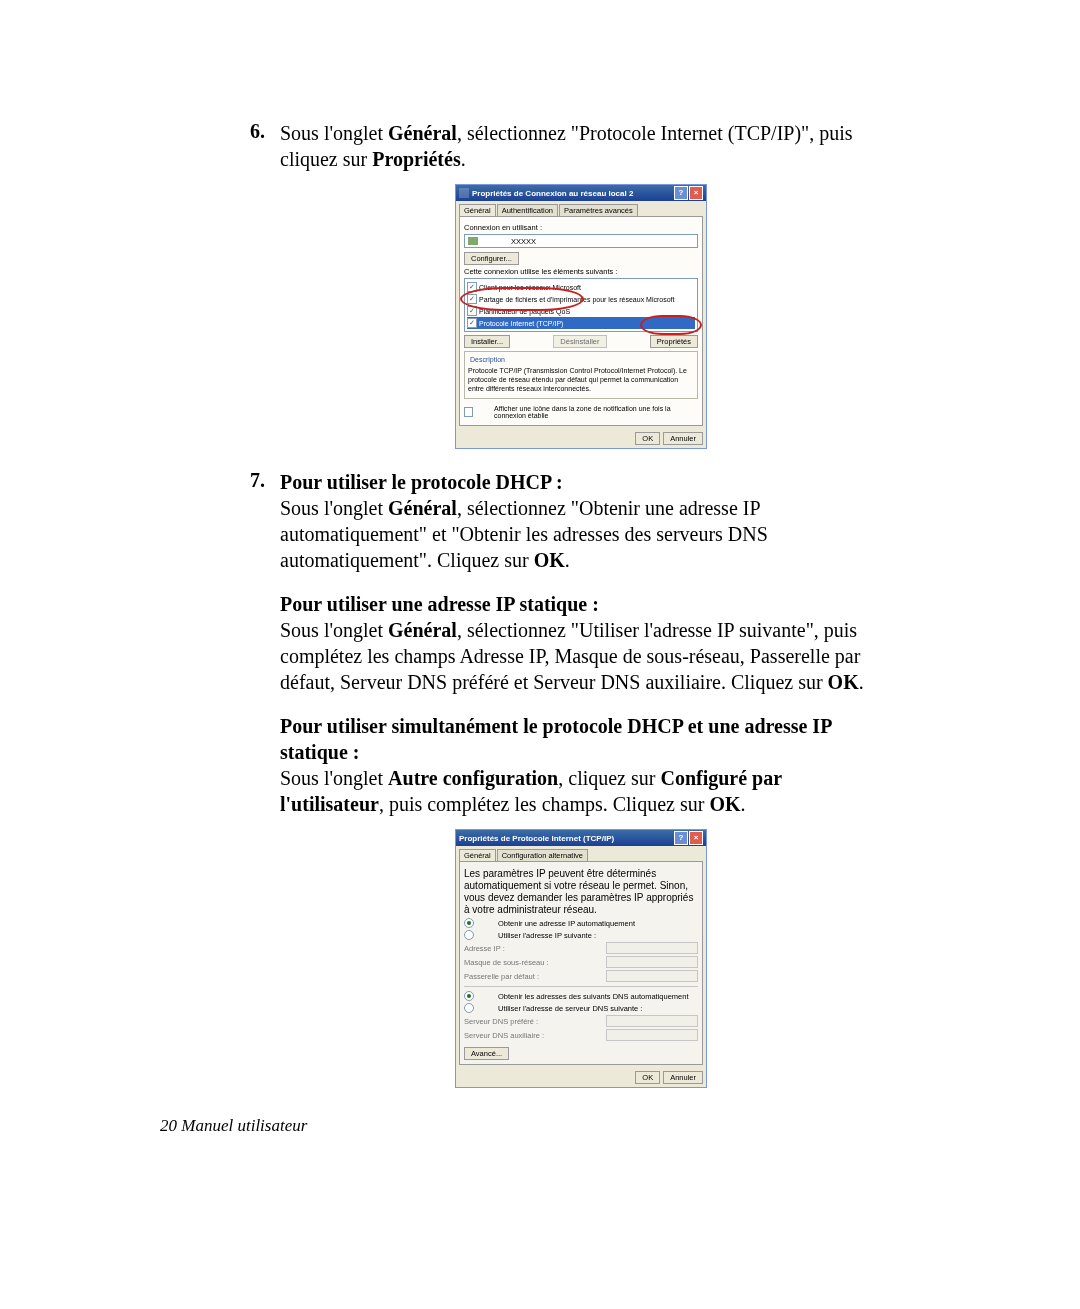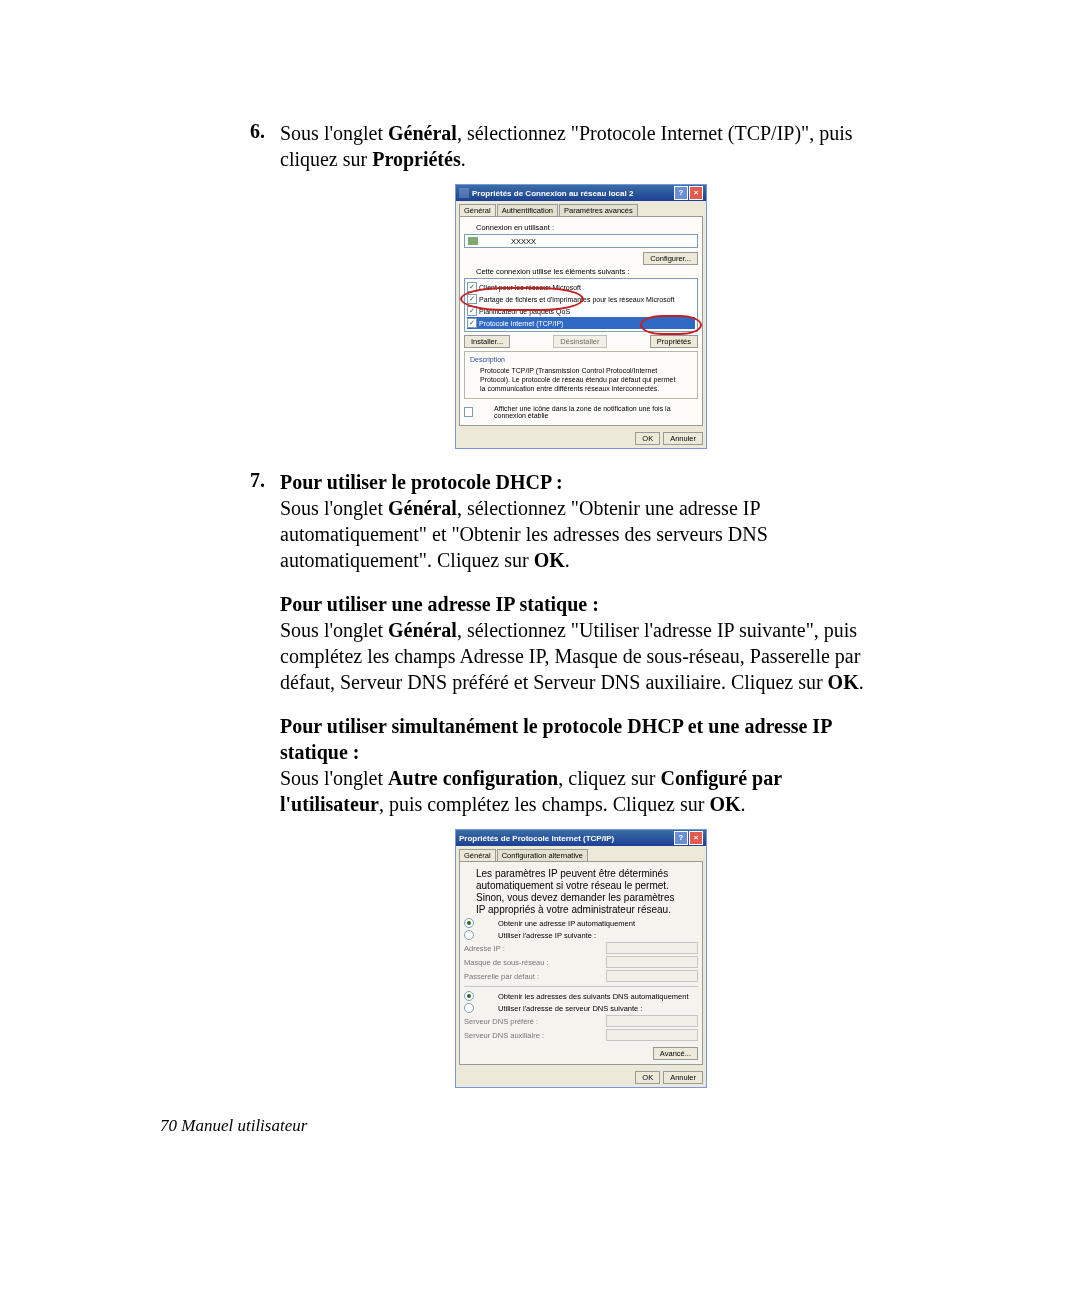--- a/index.html
+++ b/index.html
@@ -52,24 +52,24 @@
   }
   .titlebar .t-icon{width:10px;height:10px;margin-right:3px;background:#fff3;}
   .titlebar .spacer{flex:1;}
   .titlebar .wbtn{width:12px;height:12px;margin-left:1px;border:1px solid #fff;display:flex;align-items:center;justify-content:center;font-size:8px;line-height:1;}
   .wbtn.help{background:#6b8fd4;color:#fff;}
   .wbtn.close{background:#e15b4e;color:#fff;}
   .tabs{display:flex;padding:3px 3px 0 3px;background:#ece9d8;}
   .tab{border:1px solid #999;border-bottom:none;background:#ece9d8;padding:1px 4px;margin-right:1px;font-size:7.5px;}
   .tab.inactive{background:#e3e0cf;}
   .panel{border:1px solid #999;margin:0 3px 3px 3px;background:#fdfcf9;padding:4px;}
-  .lbl{font-size:7.5px;margin:2px 12px;}
+  .lbl{font-size:7.5px;margin:2px 0;}
   .field{border:1px solid #7f9db9;background:#fff;height:12px;display:flex;align-items:center;padding:0 3px;font-size:7.5px;margin-bottom:3px;gap:30px;}
   .btn{border:1px solid #999;background:#ece9d8;padding:1px 6px;font-size:7.5px;display:inline-block;}
-  .btnrow-r{text-align:right;margin-top:4px;}
+  .btnrow-r{text-align:left;margin-top:4px;}
   .list{border:1px solid #7f9db9;background:#fff;padding:2px;margin-bottom:3px;}
   .li{display:flex;align-items:center;gap:2px;font-size:7px;padding:1px 0;}
   .cb{width:8px;height:8px;border:1px solid #7f9db9;background:#fff;display:inline-flex;align-items:center;justify-content:center;font-size:7px;color:#2a6b2a;}
   .li.sel{background:#316ac5;color:#fff;}
   .oval{border:2px solid #c62020;border-radius:50%/70%;position:absolute;pointer-events:none;}
   .d1{position:relative;}
   .btnrow-3{display:flex;justify-content:space-between;margin:3px 0;}
   .groupbox{border:1px solid #b8b8a8;padding:3px;margin-top:3px;}
   .gtitle{font-size:7px;color:#28519c;margin-top:-7px;background:#fdfcf9;display:inline-block;padding:0 2px;}
   .footerbtns{display:flex;justify-content:flex-end;gap:3px;padding:3px;}
@@ -234,14 +234,14 @@
         </div>
         <div class="footerbtns">
           <span class="btn">OK</span>
           <span class="btn">Annuler</span>
         </div>
       </div>
     </div>
 
   </div>
 
-  <div class="footer">70  Manuel utilisateur</div>
+  <div class="footer">20  Manuel utilisateur</div>
 </div>
 
 </body></html>

